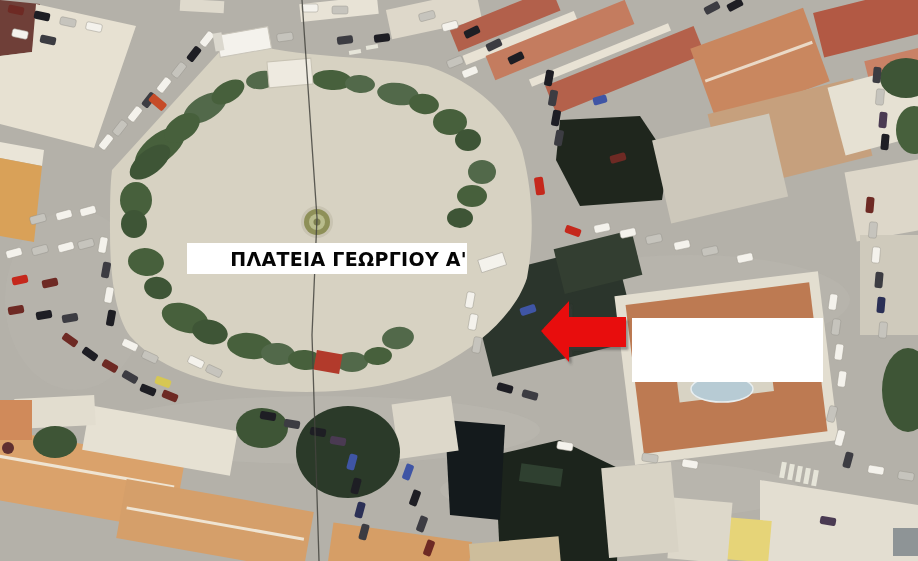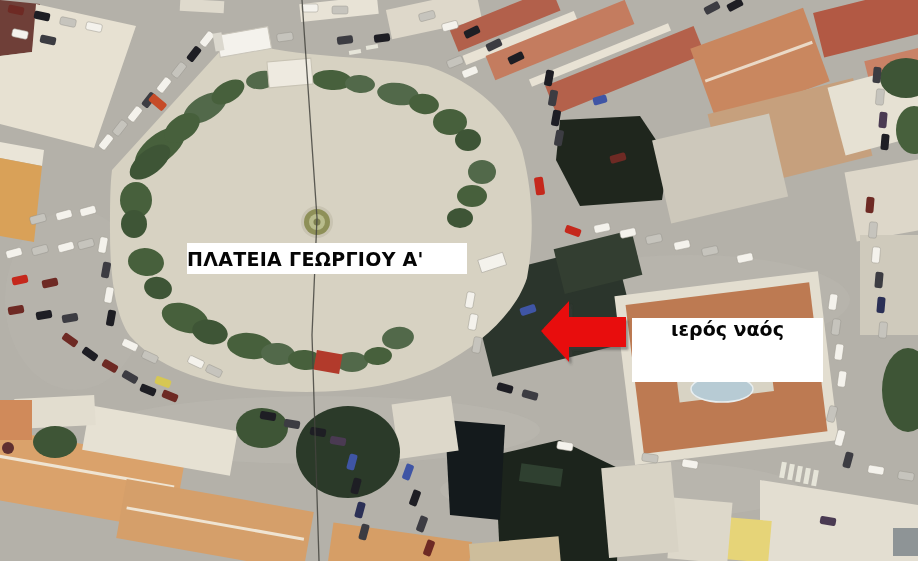--- a/index.html
+++ b/index.html
@@ -1,20 +1,20 @@
 <!DOCTYPE html>
 <html style="--label-bg: #ffffff; --label-fg: #050505;"><head>
 <meta charset="utf-8">
 <style>
   html,body{margin:0;padding:0;background:#ffffff;}
   #stage{position:relative;width:918px;height:561px;overflow:hidden;
          font-family:"DejaVu Sans","Liberation Sans",sans-serif;}
   #stage svg{position:absolute;left:0;top:0;}
   .map-label{position:absolute;background:var(--label-bg,#ffffff);color:var(--label-fg,#050505);
-             font-weight:bold;display:flex;align-items:center;justify-content:flex-start;text-align:center;}
+             font-weight:bold;display:flex;align-items:center;justify-content:flex-end;text-align:center;}
   #plaza-label{left:187px;top:243px;width:280px;height:31px;font-size:19px;letter-spacing:.3px;white-space:nowrap;}
   #church-label{left:632px;top:318px;width:191px;height:64px;flex-direction:column;line-height:1.25;}
   #church-label .l1{font-size:19px;}
   #church-label .l2{font-size:20px;letter-spacing:.2px;}
   
   .c-w{fill:#f4f2ec;stroke:#9e9b91;stroke-width:.5}.c-s{fill:#c6c4bd;stroke:#8f8d85;stroke-width:.4}
   .c-k{fill:#1e1e24}.c-g{fill:#3c3c42}.c-r{fill:#c5281c}.c-m{fill:#6e2a24}
   .c-b{fill:#3f55a5}.c-n{fill:#2b3056}.c-p{fill:#4a3a52}.c-y{fill:#d6c753}.c-o{fill:#c64b28}
   .t1{fill:#47603c}.t2{fill:#52694a}.t3{fill:#3e5536}
   rect[data-name="parked-car"]{rx:2px;}
@@ -303,15 +303,14 @@
 
   <g data-name="arrow-icon" filter="url(#arrowShadow)">
     <polygon points="541,331 569,301 569,317 626,317 626,347 569,347 569,362" fill="#e80a0a"></polygon>
   </g>
 </svg>
 
 <div id="plaza-label" class="map-label" data-name="plaza-label">
   <span data-name="plaza-label-text">ΠΛΑΤΕΙΑ ΓΕΩΡΓΙΟΥ Α'</span>
 </div>
 <div id="church-label" class="map-label" data-name="church-label">
-  <span class="l1" data-name="church-label-line1">ιερός ναός</span>
 </div>
 </div>
 
 </body></html>

